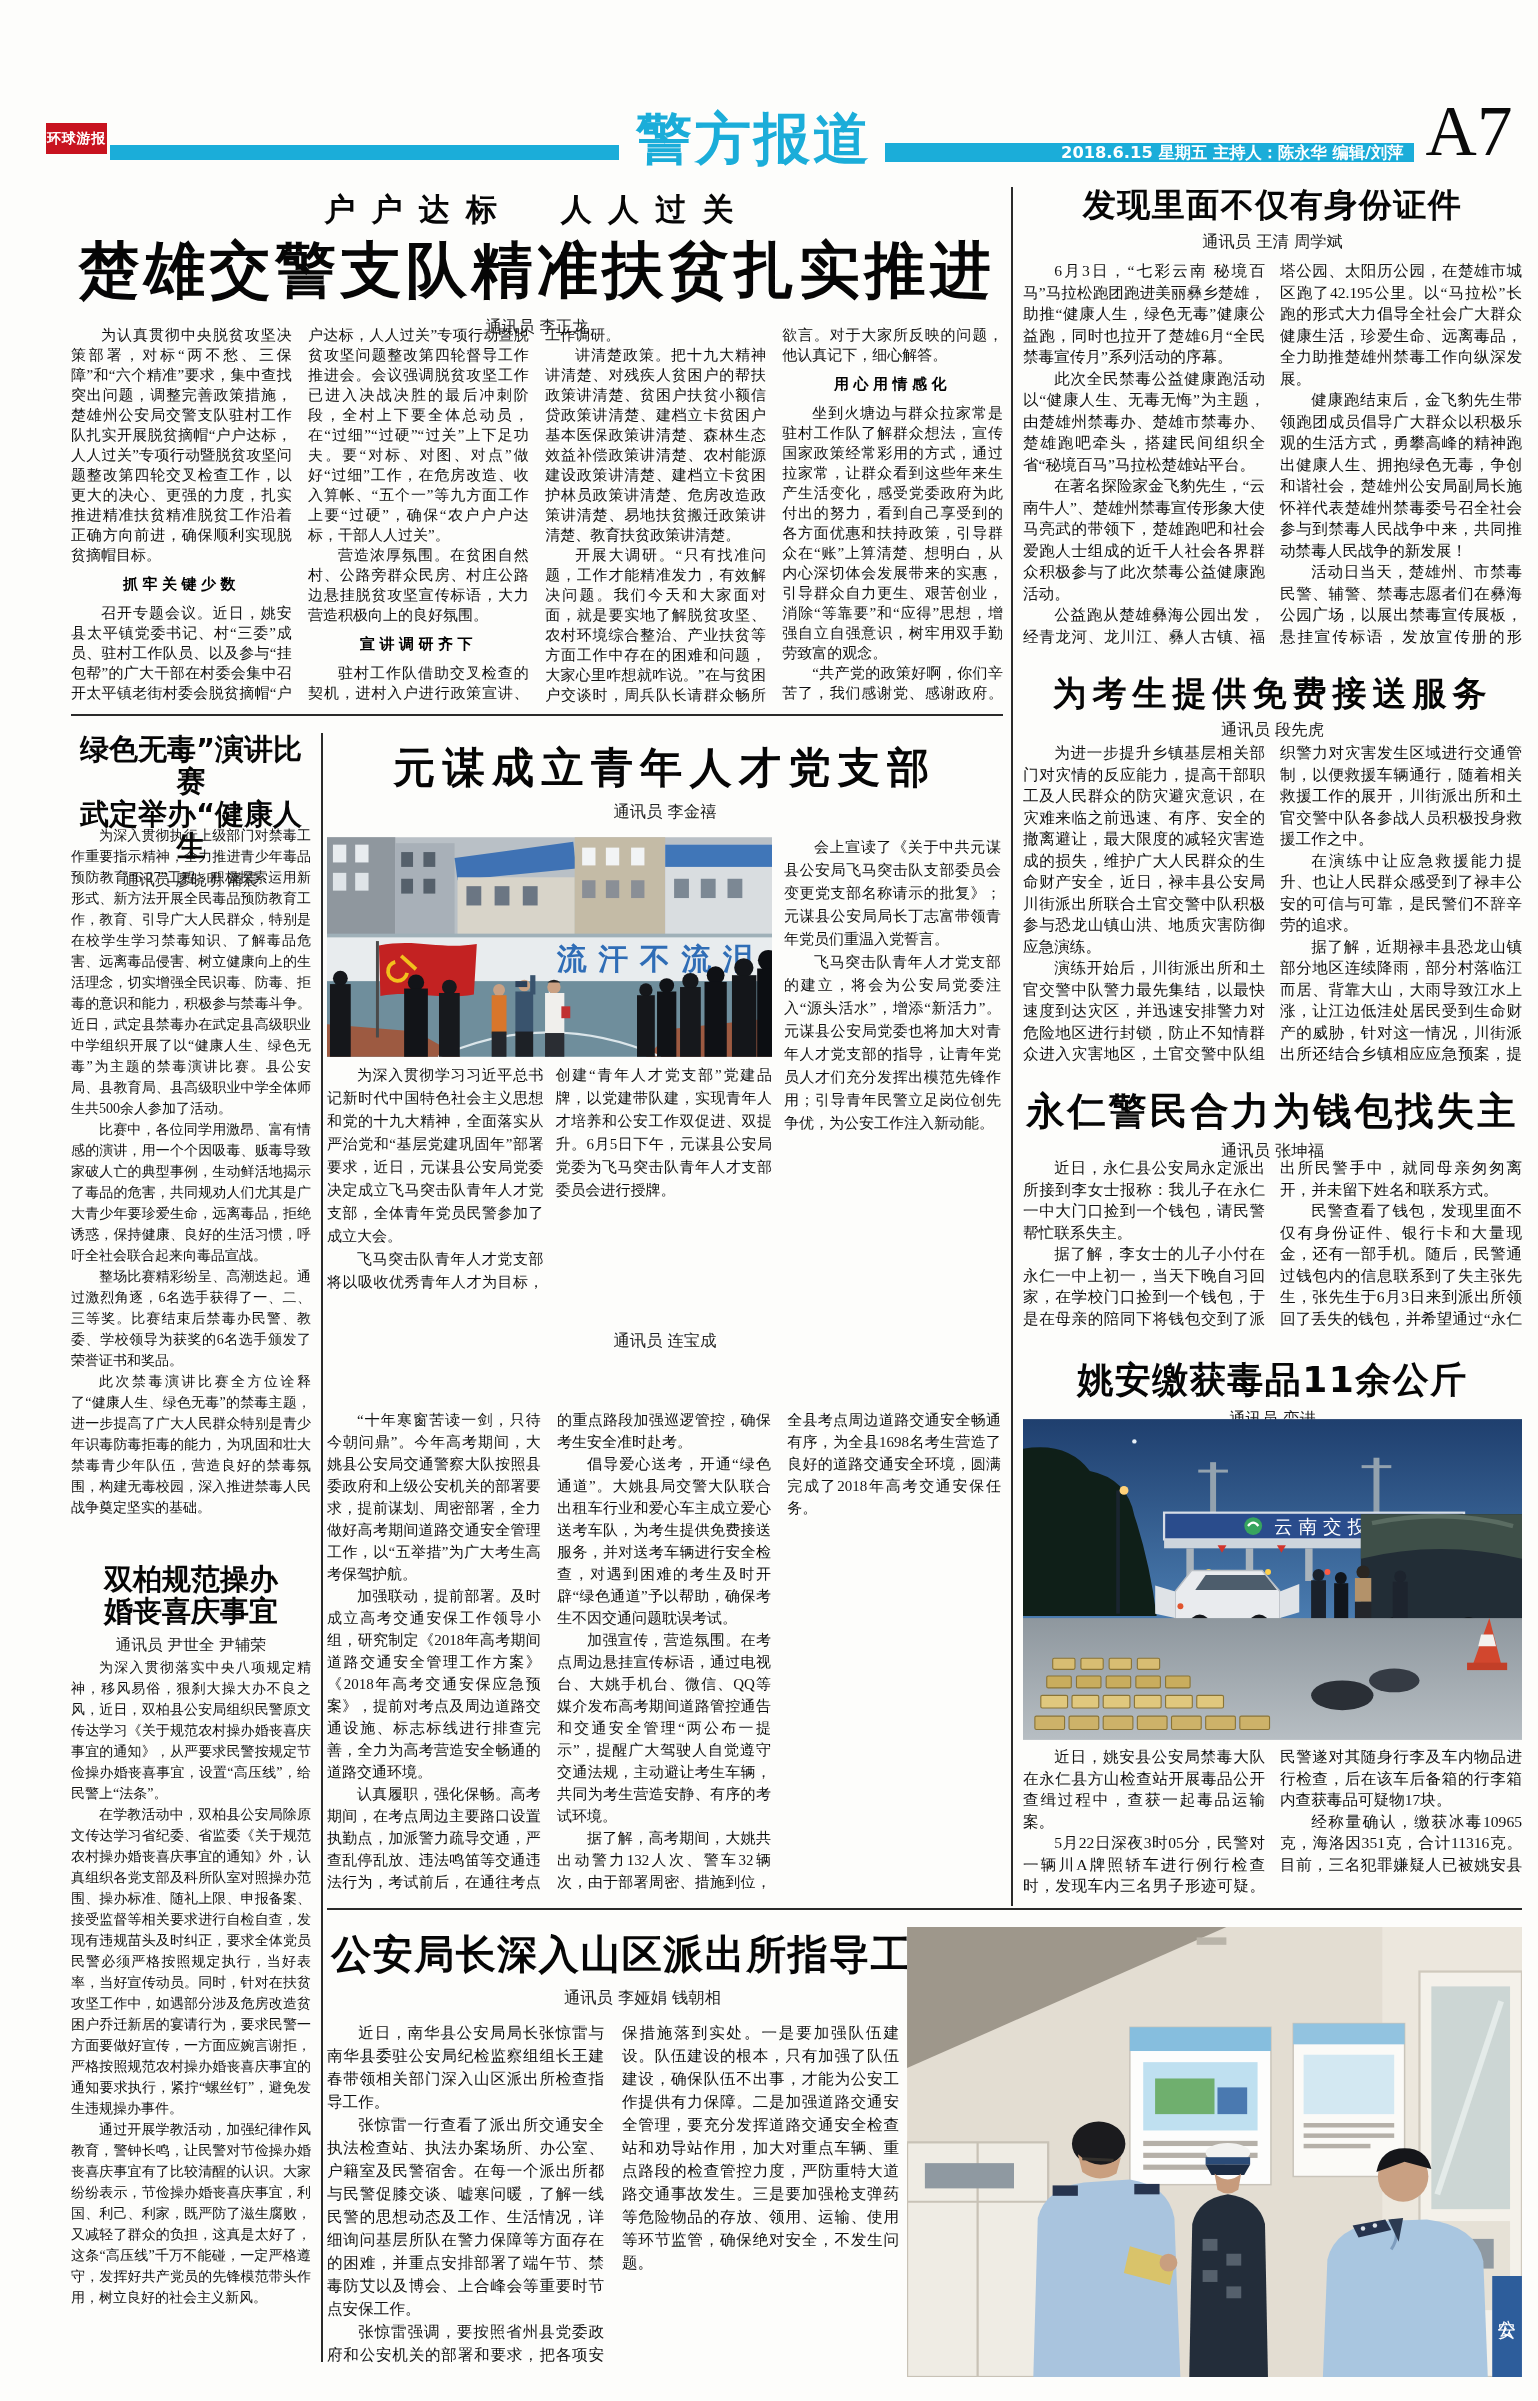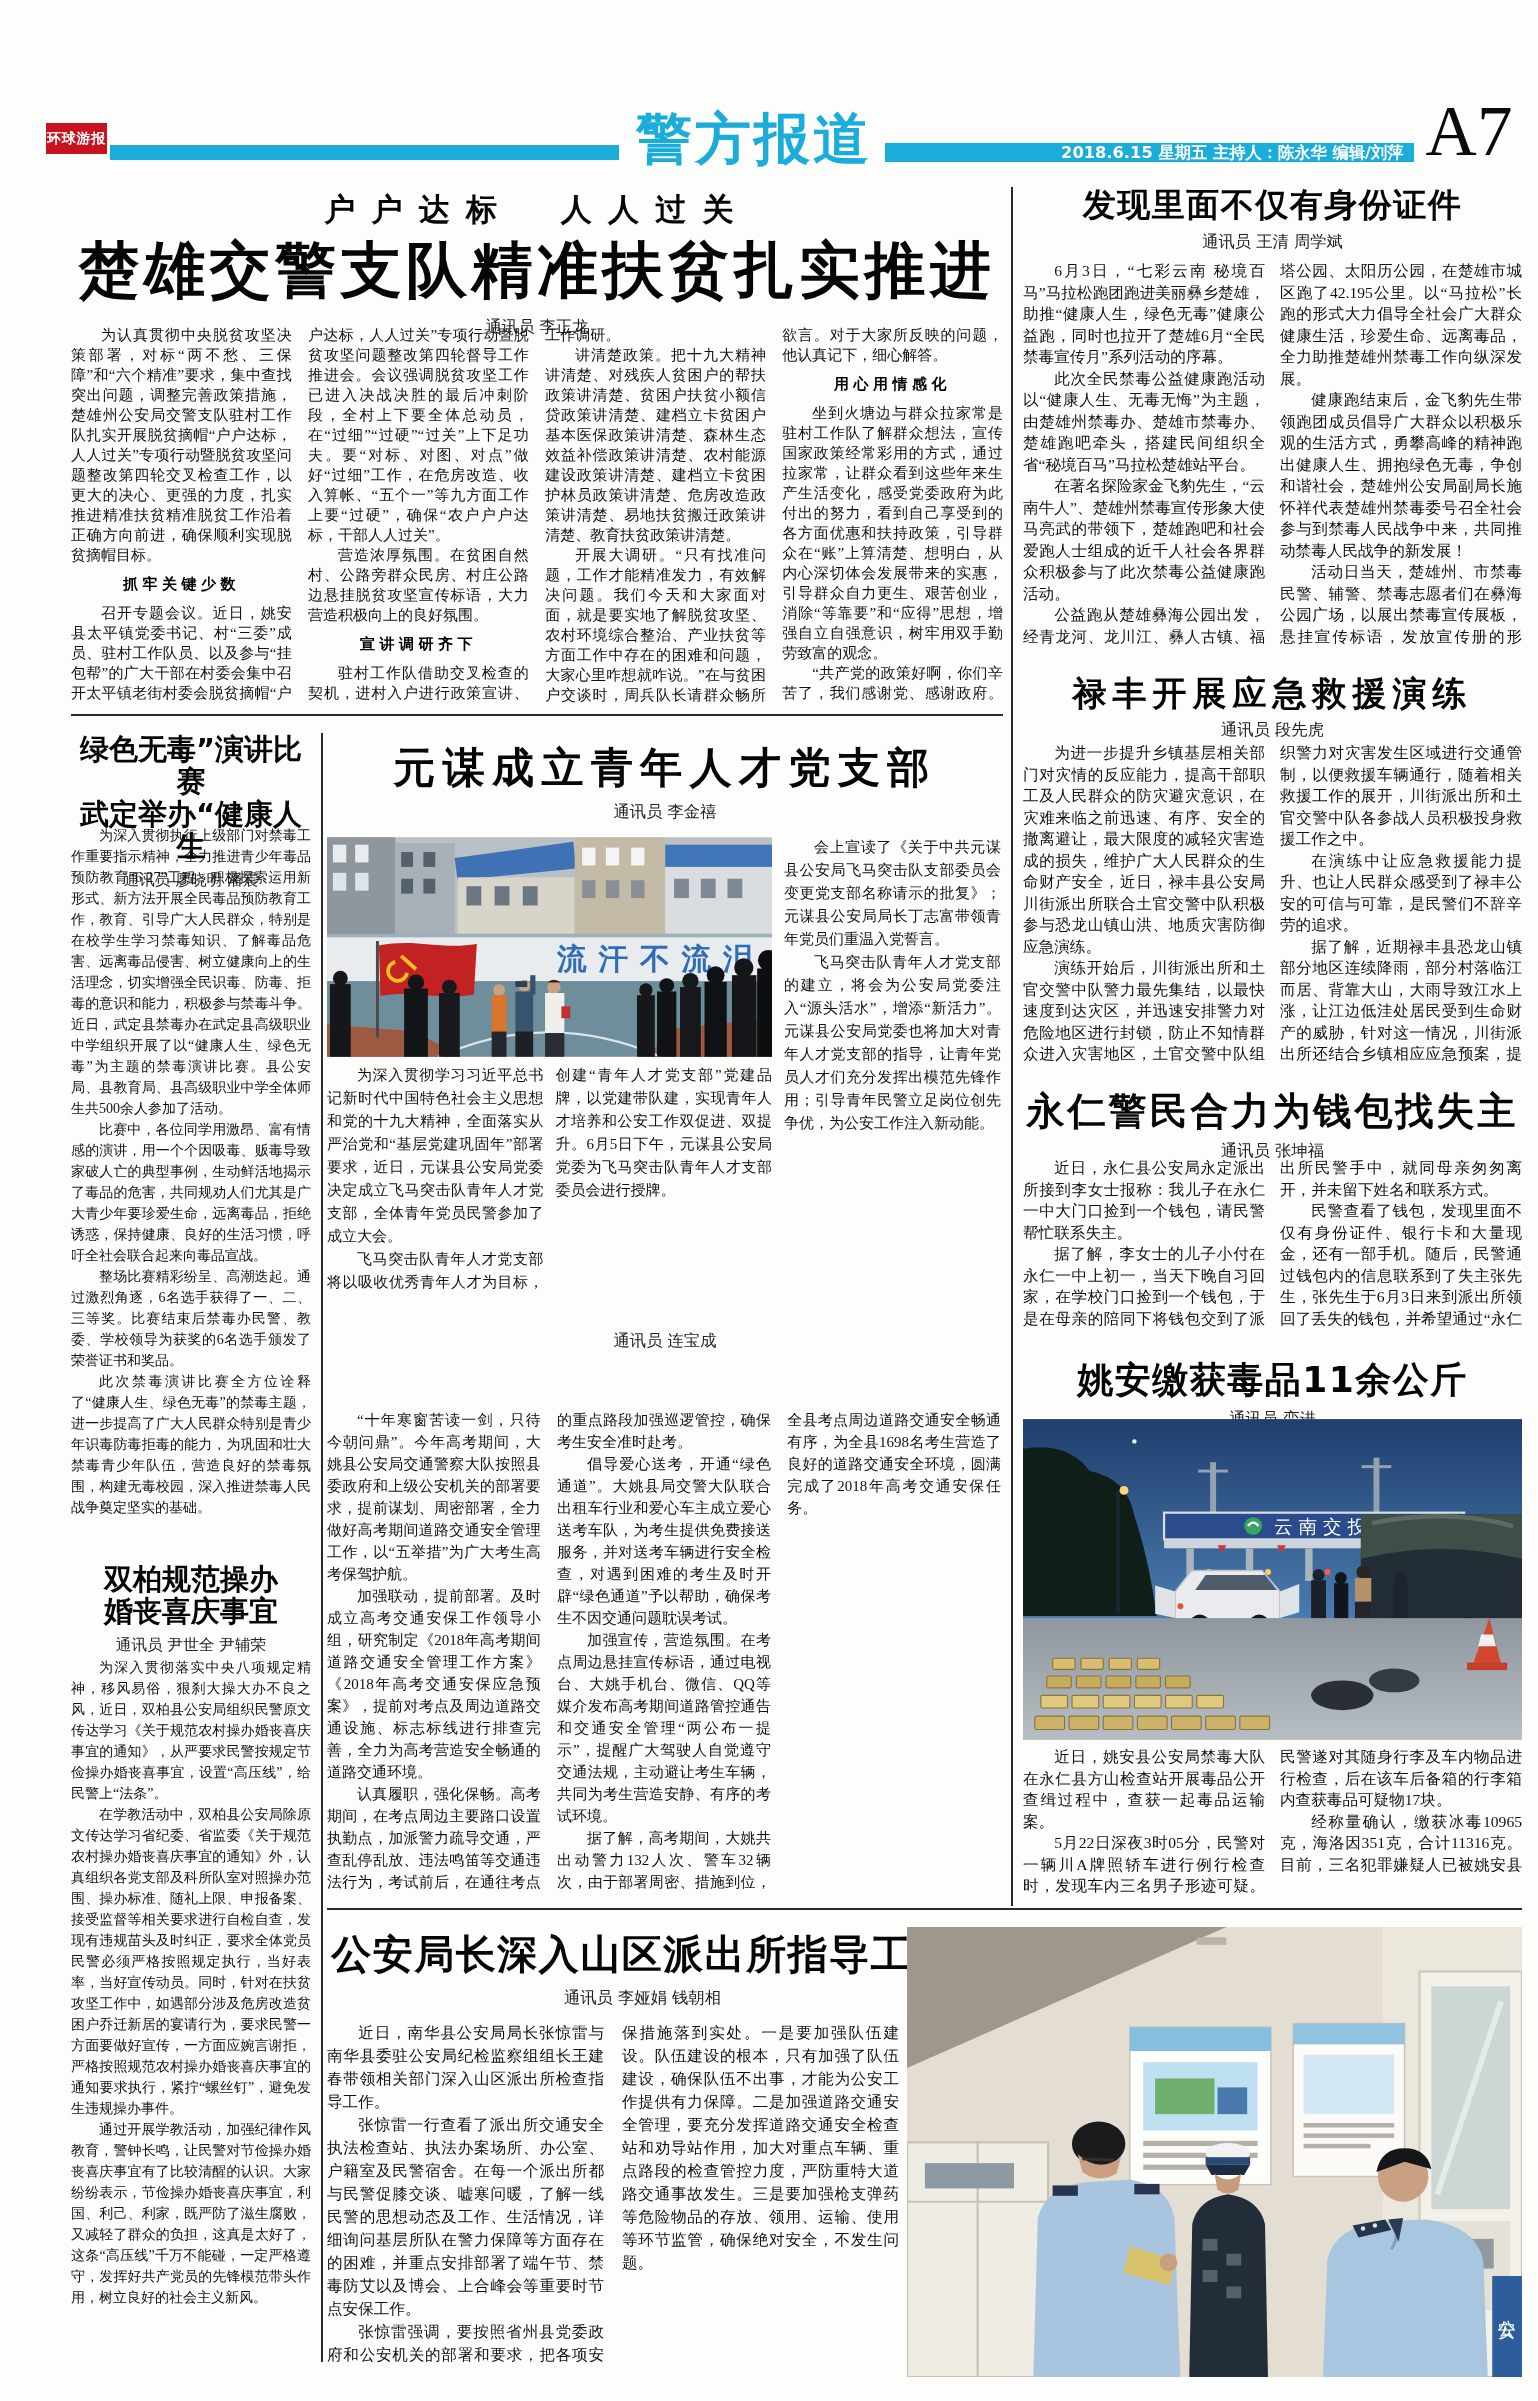--- a/index.html
+++ b/index.html
@@ -313,21 +313,21 @@
 
   <p>6月3日，“七彩云南 秘境百马”马拉松跑团跑进美丽彝乡楚雄，助推“健康人生，绿色无毒”健康公益跑，同时也拉开了楚雄6月“全民禁毒宣传月”系列活动的序幕。</p>
       <p>此次全民禁毒公益健康跑活动以“健康人生、无毒无悔”为主题，由楚雄州禁毒办、楚雄市禁毒办、楚雄跑吧牵头，搭建民间组织全省“秘境百马”马拉松楚雄站平台。</p>
       <p>在著名探险家金飞豹先生，“云南牛人”、楚雄州禁毒宣传形象大使马亮武的带领下，楚雄跑吧和社会爱跑人士组成的近千人社会各界群众积极参与了此次禁毒公益健康跑活动。</p>
       <p>公益跑从楚雄彝海公园出发，经青龙河、龙川江、彝人古镇、福塔公园、太阳历公园，在楚雄市城区跑了42.195公里。以“马拉松”长跑的形式大力倡导全社会广大群众健康生活，珍爱生命、远离毒品，全力助推楚雄州禁毒工作向纵深发展。</p>
       <p>健康跑结束后，金飞豹先生带领跑团成员倡导广大群众以积极乐观的生活方式，勇攀高峰的精神跑出健康人生、拥抱绿色无毒，争创和谐社会，楚雄州公安局副局长施怀祥代表楚雄州禁毒委号召全社会参与到禁毒人民战争中来，共同推动禁毒人民战争的新发展！</p>
       <p>活动日当天，楚雄州、市禁毒民警、辅警、禁毒志愿者们在彝海公园广场，以展出禁毒宣传展板，悬挂宣传标语，发放宣传册的形式，向过往的群众积极宣讲《禁毒法》、介绍毒品的危害和防毒、识毒、拒毒知识以及举报涉毒违法犯罪的方法等，呼吁广大群众积极参与到禁毒斗争中，争当拒毒、防毒宣传员。禁毒宣传活动共发放宣传资料600余份，法律咨询300余人，受教育群众800余人。</p>
     </div>
 
   <section class="abs" style="left:1023px;top:674px;width:499px;">
-    <h2 class="headline" style="margin:0;font-size:34px;letter-spacing:6px;">禄丰开展应急救援演练</h2>
+    <h2 class="headline" style="margin:0;font-size:34px;letter-spacing:6px;">为考生提供免费接送服务</h2>
     <div class="byline" style="margin-top:7.4px;">通讯员 段先虎</div>
   </section>
   <div class="abs cols" style="left:1023px;top:742px;width:499px;height:336px;column-count:2;column-gap:15px;font-size:15.6px;line-height:21.5px;">
 
   <p>为进一步提升乡镇基层相关部门对灾情的反应能力，提高干部职工及人民群众的防灾避灾意识，在灾难来临之前迅速、有序、安全的撤离避让，最大限度的减轻灾害造成的损失，维护广大人民群众的生命财产安全，近日，禄丰县公安局川街派出所联合土官交警中队积极参与恐龙山镇山洪、地质灾害防御应急演练。</p>
       <p>演练开始后，川街派出所和土官交警中队警力最先集结，以最快速度到达灾区，并迅速安排警力对危险地区进行封锁，防止不知情群众进入灾害地区，土官交警中队组织警力对灾害发生区域进行交通管制，以便救援车辆通行，随着相关救援工作的展开，川街派出所和土官交警中队各参战人员积极投身救援工作之中。</p>
       <p>在演练中让应急救援能力提升、也让人民群众感受到了禄丰公安的可信与可靠，是民警们不辞辛劳的追求。</p>
       <p>据了解，近期禄丰县恐龙山镇部分地区连续降雨，部分村落临江而居、背靠大山，大雨导致江水上涨，让江边低洼处居民受到生命财产的威胁，针对这一情况，川街派出所还结合乡镇相应应急预案，提前对所内的相关应急救援准备进行了维护保养、对损坏老旧的设备进行了跟换，以备在灾难发生之时，能够做出最迅速有效的救助。</p>
     </div>
 

